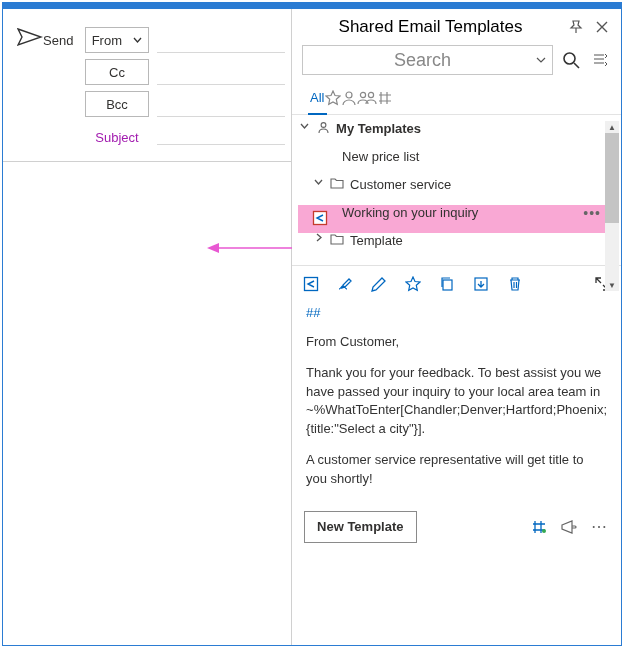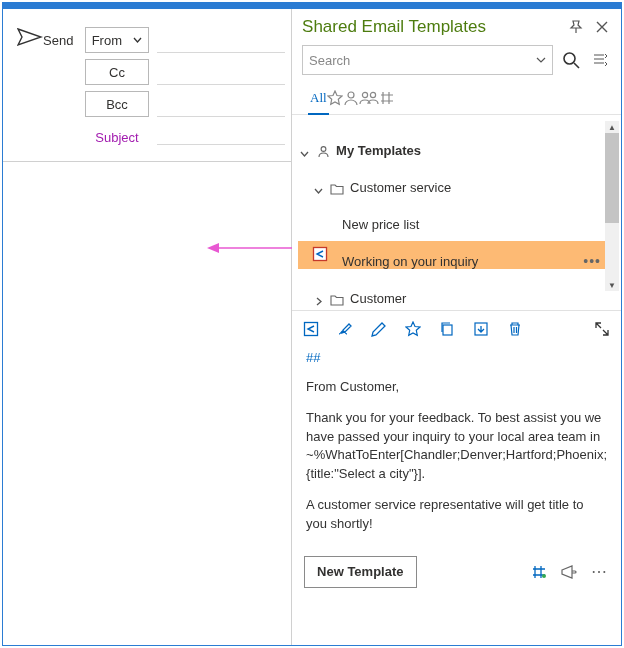--- a/index.html
+++ b/index.html
@@ -38,51 +38,50 @@
   
   .arrow-path {
     position:absolute; left:204px; top:232px; width:150px; height:14px;
     pointer-events:none;
   }
   
   .pane-header {
     display:flex; align-items:center; padding:6px 10px 2px 10px;
     height:32px;
   }
-  .pane-title { flex:1; font-size:17px; color:#4d7c0f; font-weight:400;}
+  .pane-title { flex:1; font-size:17px; color:#000000; font-weight:400;text-align:center;}
   .hdr-icon { width:18px; height:18px; margin-left:8px; display:flex; align-items:center; justify-content:center; cursor:pointer; color:#555;}
   .search-row { display:flex; align-items:center; padding:4px 10px 6px 10px; gap:6px;}
   .search-box {
     flex:1; height:30px; border:1px solid #c6c6c6; display:flex; align-items:center;
     padding:0 6px; color:#888;
   }
-  .search-box .ph { flex:1; font-size:13px; }
+  .search-box .ph { flex:1; font-size:18px;text-align:center; }
   .search-caret { font-size:11px; color:#666; }
   .mag-btn { width:24px; height:24px; display:flex; align-items:center; justify-content:center; cursor:pointer;}
   .filter-btn { width:22px; height:22px; display:flex; align-items:center; justify-content:center; cursor:pointer; color:#555;}
-  .tabs { display:flex; align-items:center; padding:0 18px; height:34px; border-bottom:1px solid #e3e3e3;font-family:Liberation Serif, serif;}
+  .tabs { display:flex; align-items:center; padding:0 18px; height:34px; border-bottom:1px solid #e3e3e3;}
   .tab { color:#888; cursor:pointer; display:flex; align-items:center; height:100%; position:relative;}
   .tab.active { color:#0067c0; }
   .tab.active::after {
     content:""; position:absolute; left:-2px; right:-2px; bottom:-1px; height:2px; background:#0067c0;
   }
   .tree-wrap { position:relative; flex:0 0 auto; }
   .tree { padding:6px 2px 4px 6px; position:relative; }
   .tree-row {
-    display:flex; align-items:flex-end; height:28px; padding-left:2px; cursor:pointer;
+    display:flex; align-items:flex-start; height:28px; padding-left:2px; cursor:pointer;
     position:relative;
-    margin-top:9px;
   }
   .tree-row .chevron { width:14px; text-align:center; color:#555; font-size:11px;}
   .tree-row .ticon { width:18px; display:flex; justify-content:center; color:#666;}
   .tree-row .lbl { padding-left:4px; }
   .tree-row.bold .lbl { font-weight:600; }
   .tree-row.lvl1 { padding-left:16px; }
   .tree-row.lvl2 { padding-left:40px; }
-  .tree-row.sel { background:#fdba74; }
+  .tree-row.sel { background:#f9a8d4; }
   .tree-row.sel .ibadge {
     position:absolute; left:14px; top:5px;
   }
   .row-more { position:absolute; right:18px; color:#666; font-size:14px; letter-spacing:1px;}
   .vscroll {
     position:absolute; right:2px; top:6px; width:14px; height:170px;
     background:#f0f0f0;
   }
   .vscroll .thumb { position:absolute; right:0; left:0; top:12px; height:90px; background:#c4c4c4;}
   .vscroll .arr { position:absolute; left:0; right:0; height:12px; display:flex; align-items:center; justify-content:center; font-size:8px; color:#555;}
@@ -240,35 +239,35 @@
                 </svg>
               </span>
             <span class="ticon">
                 <svg width="13" height="13" viewBox="0 0 13 13">
                   <circle cx="6.5" cy="4" r="2.4" fill="none" stroke="#666" stroke-width="1.1"></circle>
                   <path d="M2 12c0-2.4 2-4 4.5-4s4.5 1.6 4.5 4" fill="none" stroke="#666" stroke-width="1.1"></path>
                 </svg>
               </span>
             <span class="lbl">My Templates</span>
           </div>
+          <div class="tree-row lvl2">
+            <span class="lbl">New price list</span>
+          </div>
           <div class="tree-row lvl1">
             <span class="chevron">
                 <svg width="9" height="9" viewBox="0 0 9 9">
                   <path d="M1 3L4.5 7L8 3" fill="none" stroke="#555" stroke-width="1.3"></path>
                 </svg>
               </span>
             <span class="ticon">
                 <svg width="14" height="12" viewBox="0 0 14 12">
                   <path d="M1 2h4l1.5 1.5H13V11H1z" fill="none" stroke="#666" stroke-width="1.1"></path>
                 </svg>
               </span>
             <span class="lbl">Customer service</span>
-          </div>
-          <div class="tree-row lvl2">
-            <span class="lbl">New price list</span>
           </div>
           <div class="tree-row lvl2 sel">
             <span class="ibadge">
               <svg width="16" height="16" viewBox="0 0 16 16">
                   <rect x="1.5" y="1.5" width="13" height="13" fill="#fff" stroke="#c53a2c" stroke-width="1.3"></rect>
                   <path d="M11 5L5 8l6 3" fill="none" stroke="#0067c0" stroke-width="1.4"></path>
                 </svg>
             </span>
             <span class="lbl">Working on your inquiry</span>
             <span class="row-more">•••</span>
@@ -277,21 +276,21 @@
             <span class="chevron">
                 <svg width="9" height="9" viewBox="0 0 9 9">
                   <path d="M3 1L7 4.5L3 8" fill="none" stroke="#555" stroke-width="1.3"></path>
                 </svg>
               </span>
             <span class="ticon">
                 <svg width="14" height="12" viewBox="0 0 14 12">
                   <path d="M1 2h4l1.5 1.5H13V11H1z" fill="none" stroke="#666" stroke-width="1.1"></path>
                 </svg>
               </span>
-            <span class="lbl">Customer</span>
+            <span class="lbl">Template</span>
           </div>
         </div>
         <div class="vscroll">
           <div class="arr up">▲</div>
           <div class="thumb"></div>
           <div class="arr dn">▼</div>
         </div>
       </div>
 
       <div class="mid-divider"></div>

